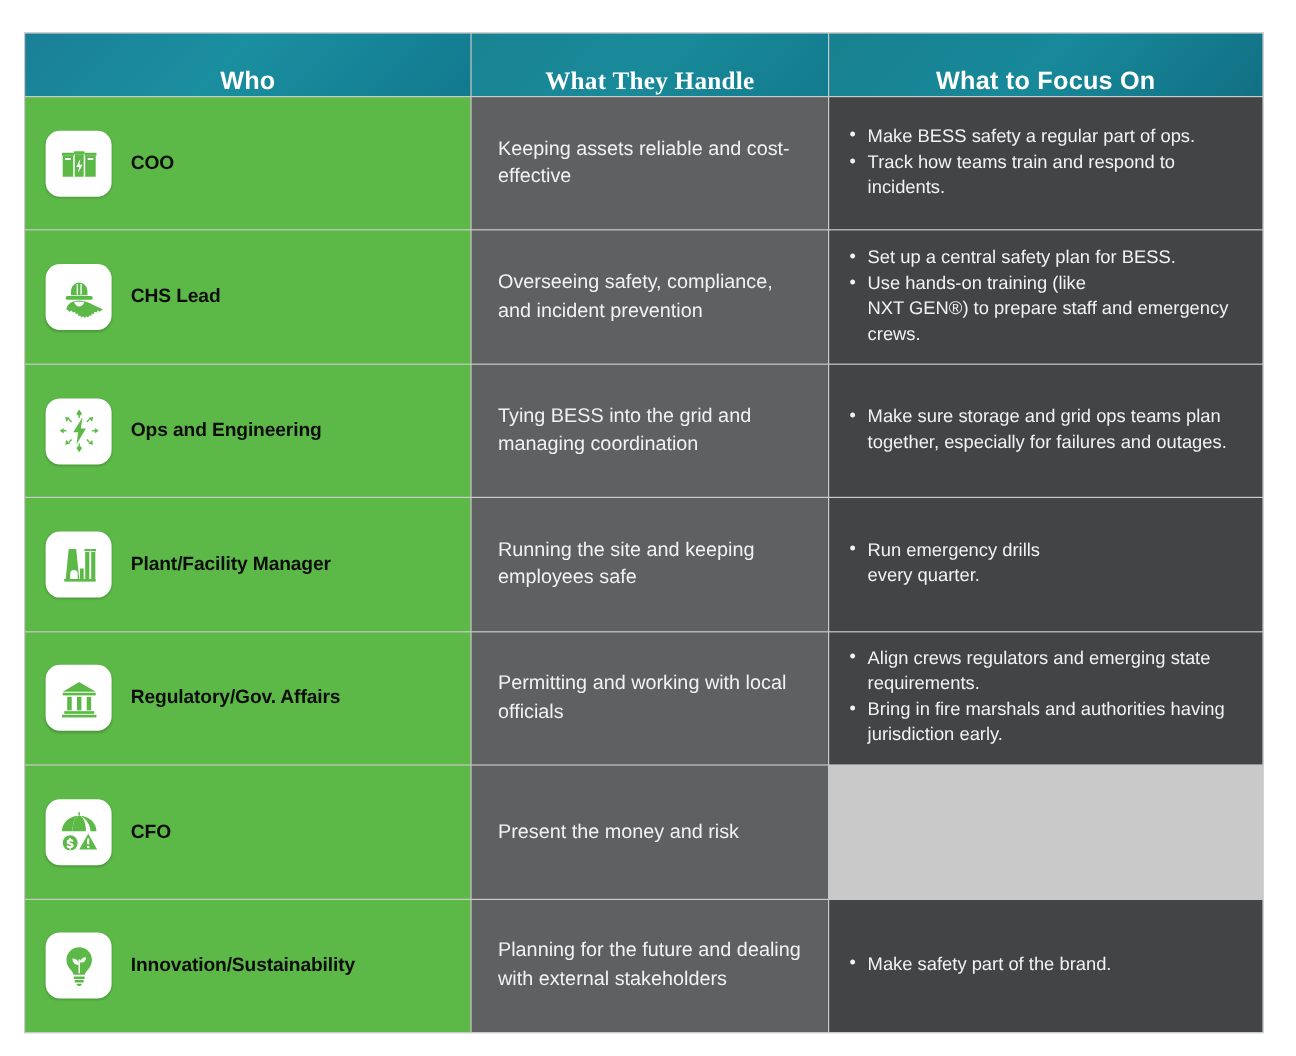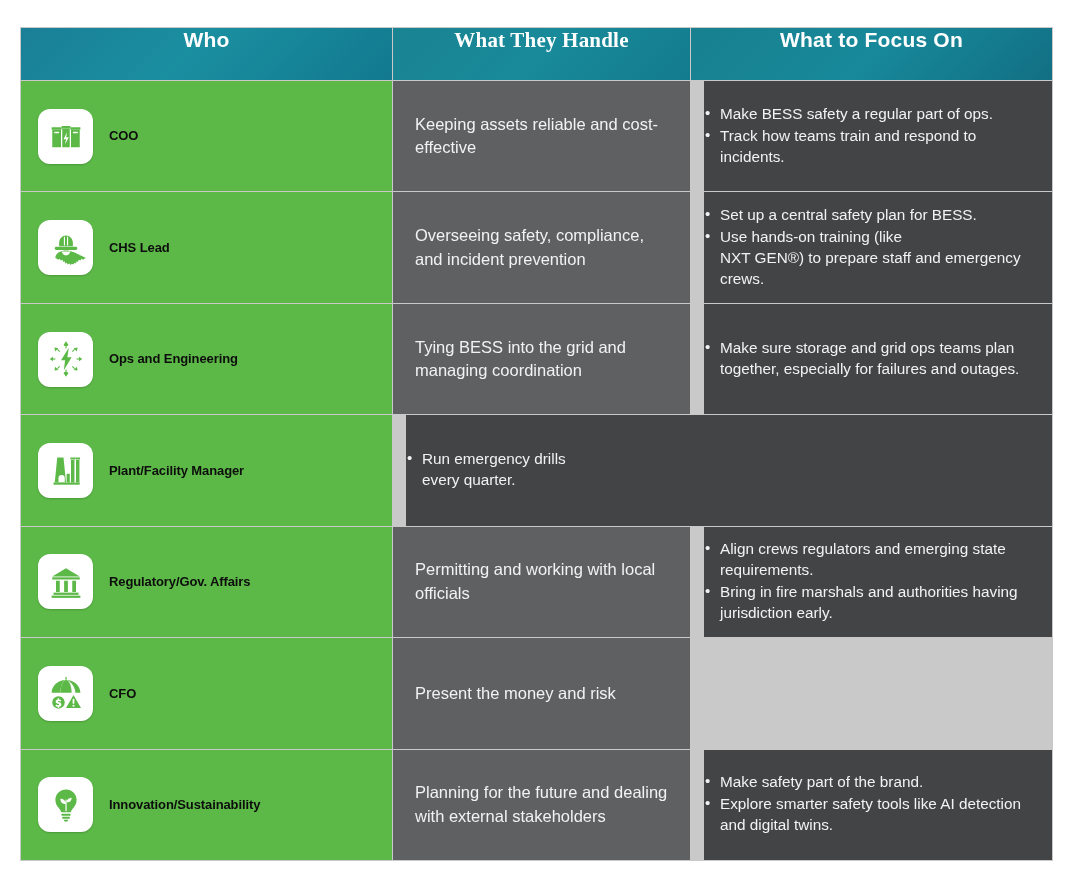--- a/index.html
+++ b/index.html
@@ -27,21 +27,21 @@
 
   
   .thead {
     display: flex;
     gap: 1px;
     height: 52px;
     flex: 0 0 52px;
   }
   .th {
     display: flex;
-    align-items: flex-start;
+    align-items: flex-end;
     justify-content: center;
     color: #ffffff;
     font-weight: bold;
     font-size: 21px;
     letter-spacing: .2px;
     background: linear-gradient(135deg, #1a7f97 0%, #1a8fa0 45%, #12798f 100%);
   }
   .th-who     { flex: 0 0 371px; }
   .th-handle  { flex: 0 0 297px; background: linear-gradient(135deg,#1a8392 0%,#188a9a 50%,#137b8e 100%); font-family: Liberation Serif, serif; }
   .th-focus   { flex: 1 1 auto;  background: linear-gradient(135deg,#18808f 0%,#17899a 50%,#126f84 100%); }
@@ -66,43 +66,42 @@
     background: #5f6062;
     display: flex;
     align-items: center;
     padding: 10px 18px 10px 22px;
   }
   .c-focus {
     flex: 1 1 auto;
     background: #434446;
     display: flex;
     align-items: center;
-    padding: 8px 14px 8px 0;
-    margin-left: 13px;
+    padding: 8px 14px 8px 16px;
   }
 
   
   .icon-tile {
     width: 55px;
     height: 55px;
     flex: 0 0 55px;
     background: #ffffff;
     border-radius: 12px;
     display: flex;
     align-items: center;
     justify-content: center;
     box-shadow: 0 1px 2px rgba(0,0,0,.18);
   }
   .icon-tile svg { display: block; }
 
   .role-label {
     margin-left: 16px;
     color: #0d0d0d;
     font-weight: bold;
-    font-size: 13px;
+    font-size: 16px;
     letter-spacing: -0.1px;
     line-height: 1.2;
   }
 
   .handle-text {
     color: #f2f2f2;
     font-size: 16.5px;
     line-height: 1.42;
   }
 
@@ -207,20 +206,23 @@
       </div>
       <div class="trow" style="flex: 1 1 0px;">
         <div class="cell c-who">
           <div class="icon-tile">
             <svg width="40" height="40" viewBox="0 0 64 64">
               <use href="#sym-industrial-plant-icon"></use>
             </svg>
           </div>
           <div class="role-label">Plant/Facility Manager</div>
         </div>
+        <div class="cell c-handle">
+          <div class="handle-text">Running the site and keeping employees safe</div>
+        </div>
         <div class="cell c-focus">
           <ul class="focus-list">
             <li>Run emergency drills
 every quarter.</li>
           </ul>
         </div>
       </div>
       <div class="trow" style="flex: 1 1 0px;">
         <div class="cell c-who">
           <div class="icon-tile">
@@ -261,21 +263,20 @@
             </svg>
           </div>
           <div class="role-label">Innovation/Sustainability</div>
         </div>
         <div class="cell c-handle">
           <div class="handle-text">Planning for the future and dealing with external stakeholders</div>
         </div>
         <div class="cell c-focus">
           <ul class="focus-list">
             <li>Make safety part of the brand.</li>
-            <li>Explore smarter safety tools like AI detection and digital twins.</li>
           </ul>
         </div>
       </div>
     </div>
 
 </div>
 
 <svg width="0" height="0" style="position:absolute" aria-hidden="true">
   <defs>
     <symbol id="sym-battery-cabinets-icon" viewBox="0 0 64 64">

